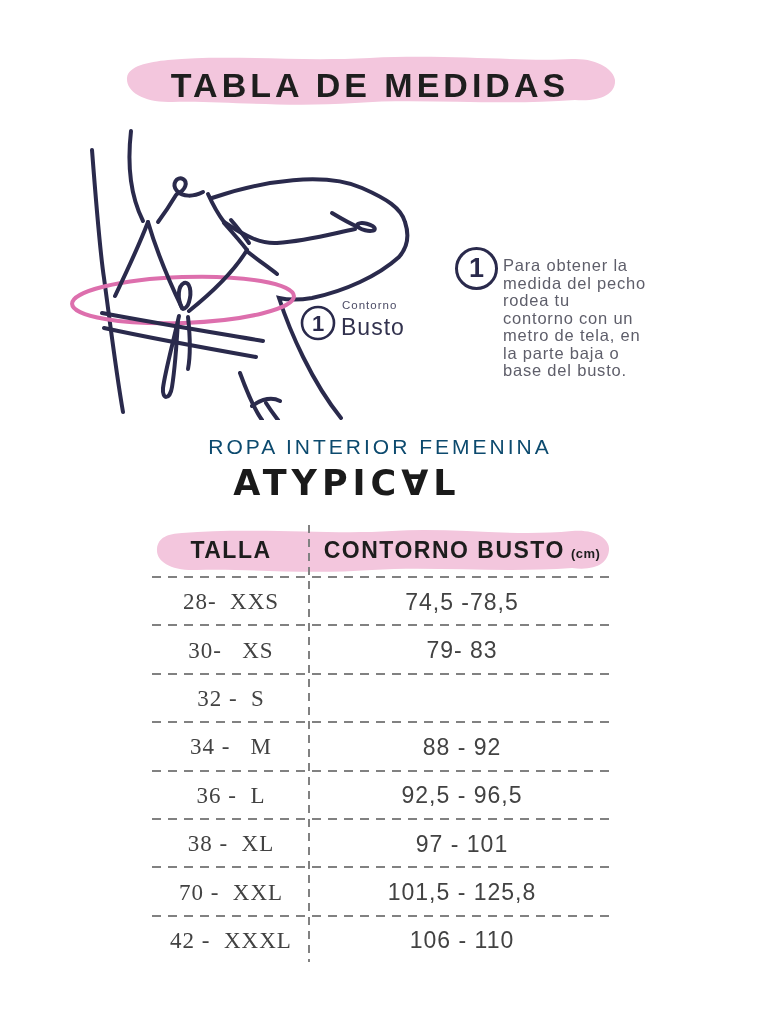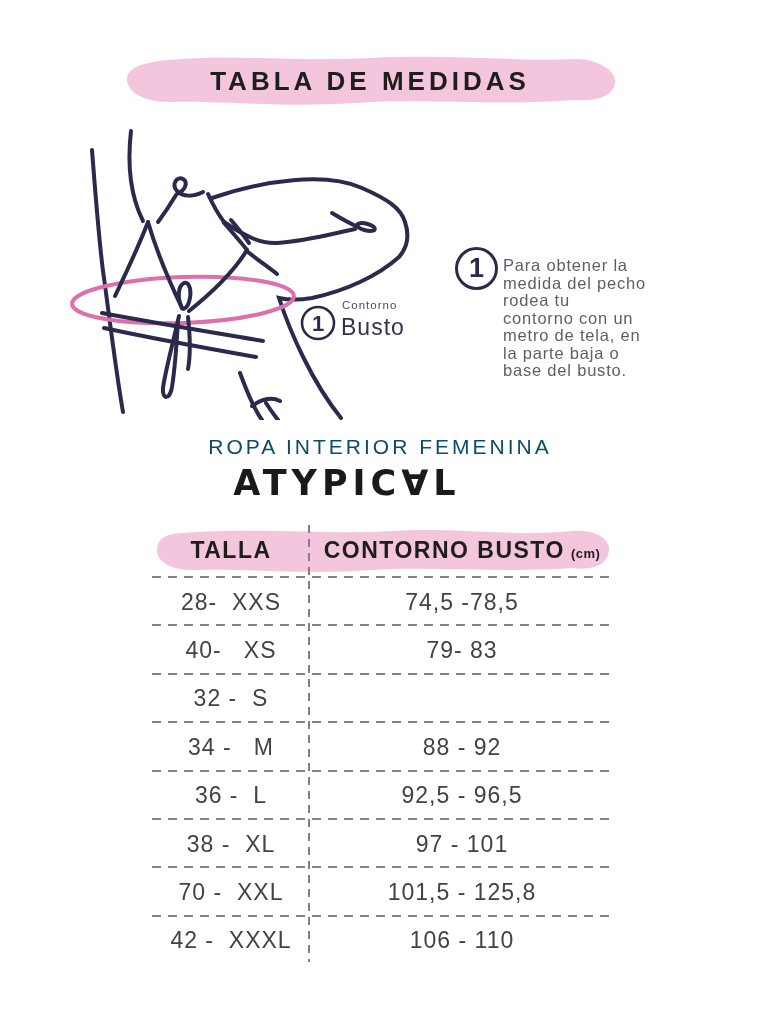--- a/index.html
+++ b/index.html
@@ -3,21 +3,21 @@
 <meta charset="utf-8">
 <style>
   html,body{margin:0;padding:0;background:#ffffff;}
   .page{position:relative;width:760px;height:1020px;background:#ffffff;overflow:hidden;
         font-family:"Liberation Sans",sans-serif;}
 
   
   .banner{position:absolute;left:120px;top:50px;width:500px;height:58px;}
   .banner-blob{position:absolute;left:0;top:0;width:100%;height:100%;}
   .banner-title{position:absolute;left:0;top:16px;width:100%;text-align:center;
-                font-weight:700;font-size:26px;letter-spacing:4px;color:#1e1e1e;}
+                font-weight:700;font-size:34px;letter-spacing:4px;color:#1e1e1e;}
 
   
   .figure{position:absolute;left:60px;top:110px;width:380px;height:310px;}
 
   
   .instr-num{position:absolute;left:455px;top:247px;width:43px;height:43px;box-sizing:border-box;
              border:3.5px solid #2a2a4c;border-radius:50%;display:flex;align-items:center;
              justify-content:center;font-weight:700;font-size:27px;color:#2a2a4c;}
   .instr-text{position:absolute;left:503px;top:257px;width:205px;font-size:16.5px;
               line-height:17.5px;letter-spacing:0.8px;color:#5e5e6a;white-space:pre-line;}
@@ -37,21 +37,21 @@
       font-weight:700;font-size:23px;letter-spacing:1.5px;color:#1d1d1d;}
   .th1{left:0;width:158px;}
   .th2{left:158px;right:0;}
   .unit{font-size:13px;letter-spacing:0.5px;margin-left:6px;padding-top:7px;}
   .thead::after,.trow::after{content:"";position:absolute;left:0;right:0;bottom:0;height:2px;
       background:repeating-linear-gradient(90deg,#818181 0 9px,transparent 9px 16px);}
   .trow{position:relative;height:48.4px;display:flex;}
   .trow:last-child::after{display:none;}
   .td{display:flex;align-items:center;justify-content:center;font-size:23px;
       letter-spacing:1px;color:#424242;white-space:pre;}
-  .td1{width:158px;}
+  .td1{width:158px;font-family:Liberation Serif, serif;}
   .td2{flex:1;}
   .vdivider{position:absolute;left:156px;top:0;width:2px;height:437px;
       background:repeating-linear-gradient(180deg,#818181 0 8px,transparent 8px 14px);}
 
   svg text{font-family:"Liberation Sans",sans-serif;}
 </style>
 </head>
 <body>
 
 <div class="page">
@@ -132,21 +132,21 @@
       </div>
     </div>
 
     <div class="vdivider"></div>
 
     <div class="trow">
       <div class="td td1">28-  XXS</div>
       <div class="td td2">74,5 -78,5</div>
     </div>
     <div class="trow">
-      <div class="td td1">40-   XS</div>
+      <div class="td td1">30-   XS</div>
       <div class="td td2">79- 83</div>
     </div>
     <div class="trow">
       <div class="td td1">32 -  S</div>
     </div>
     <div class="trow">
       <div class="td td1">34 -   M</div>
       <div class="td td2">88 - 92</div>
     </div>
     <div class="trow">

